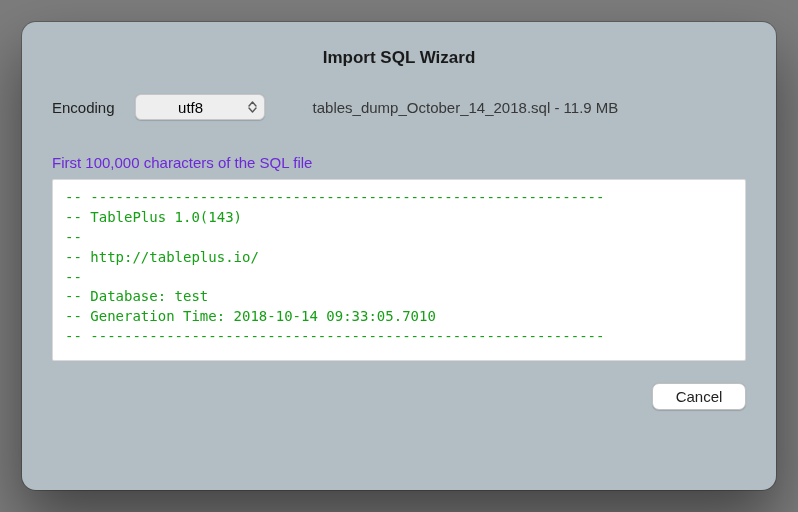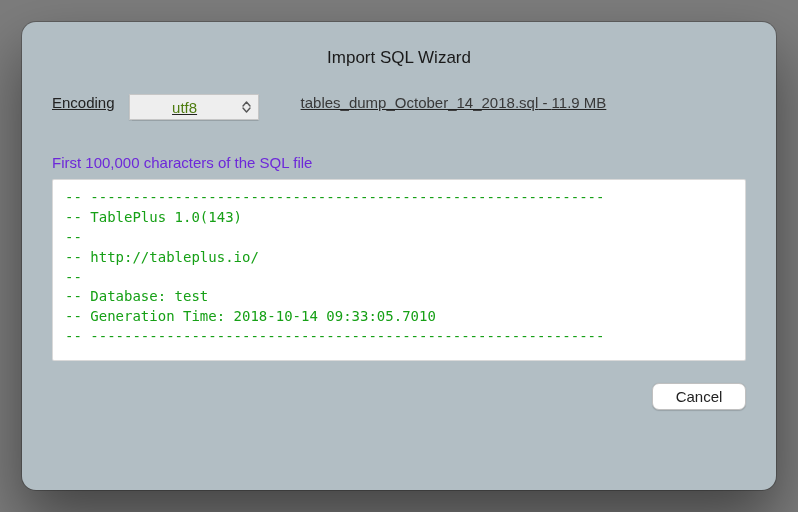--- a/index.html
+++ b/index.html
@@ -23,49 +23,49 @@
       border-radius: 14px;
       box-shadow: 0 30px 60px rgba(0,0,0,0.45), 0 0 0 1px rgba(0,0,0,0.22);
       position: relative;
       padding: 22px 30px 24px 30px;
       display: flex;
       flex-direction: column;
     }
     .title {
       text-align: center;
       font-size: 17px;
-      font-weight: 400;
+      font-weight: 700;
       color: #1a1a1a;
       margin-top: 4px;
       margin-bottom: 26px;
     }
     .encoding-row {
       display: flex;
-      gap: 14px;
+      align-items: center;
+      gap: 20px;
       margin-bottom: 34px;
-      text-decoration: underline;
     }
     .encoding-label {
       font-size: 15px;
       color: #222;
     }
     .select-wrap {
       position: relative;
       display: inline-flex;
       align-items: center;
     }
     .select {
       appearance: none;
       -webkit-appearance: none;
       background: #eeeeee;
       border: 1px solid #c6c6c6;
-      border-radius: 0;
+      border-radius: 6px;
       padding: 3px 30px 3px 12px;
       font-size: 15px;
-      color: #4d7c0f;
+      color: #000000;
       width: 130px;
       height: 26px;
       box-shadow: 0 0.5px 1px rgba(0,0,0,0.15);
       cursor: default;
     }
     .select-chevrons {
       position: absolute;
       right: 8px;
       top: 50%;
       transform: translateY(-50%);

